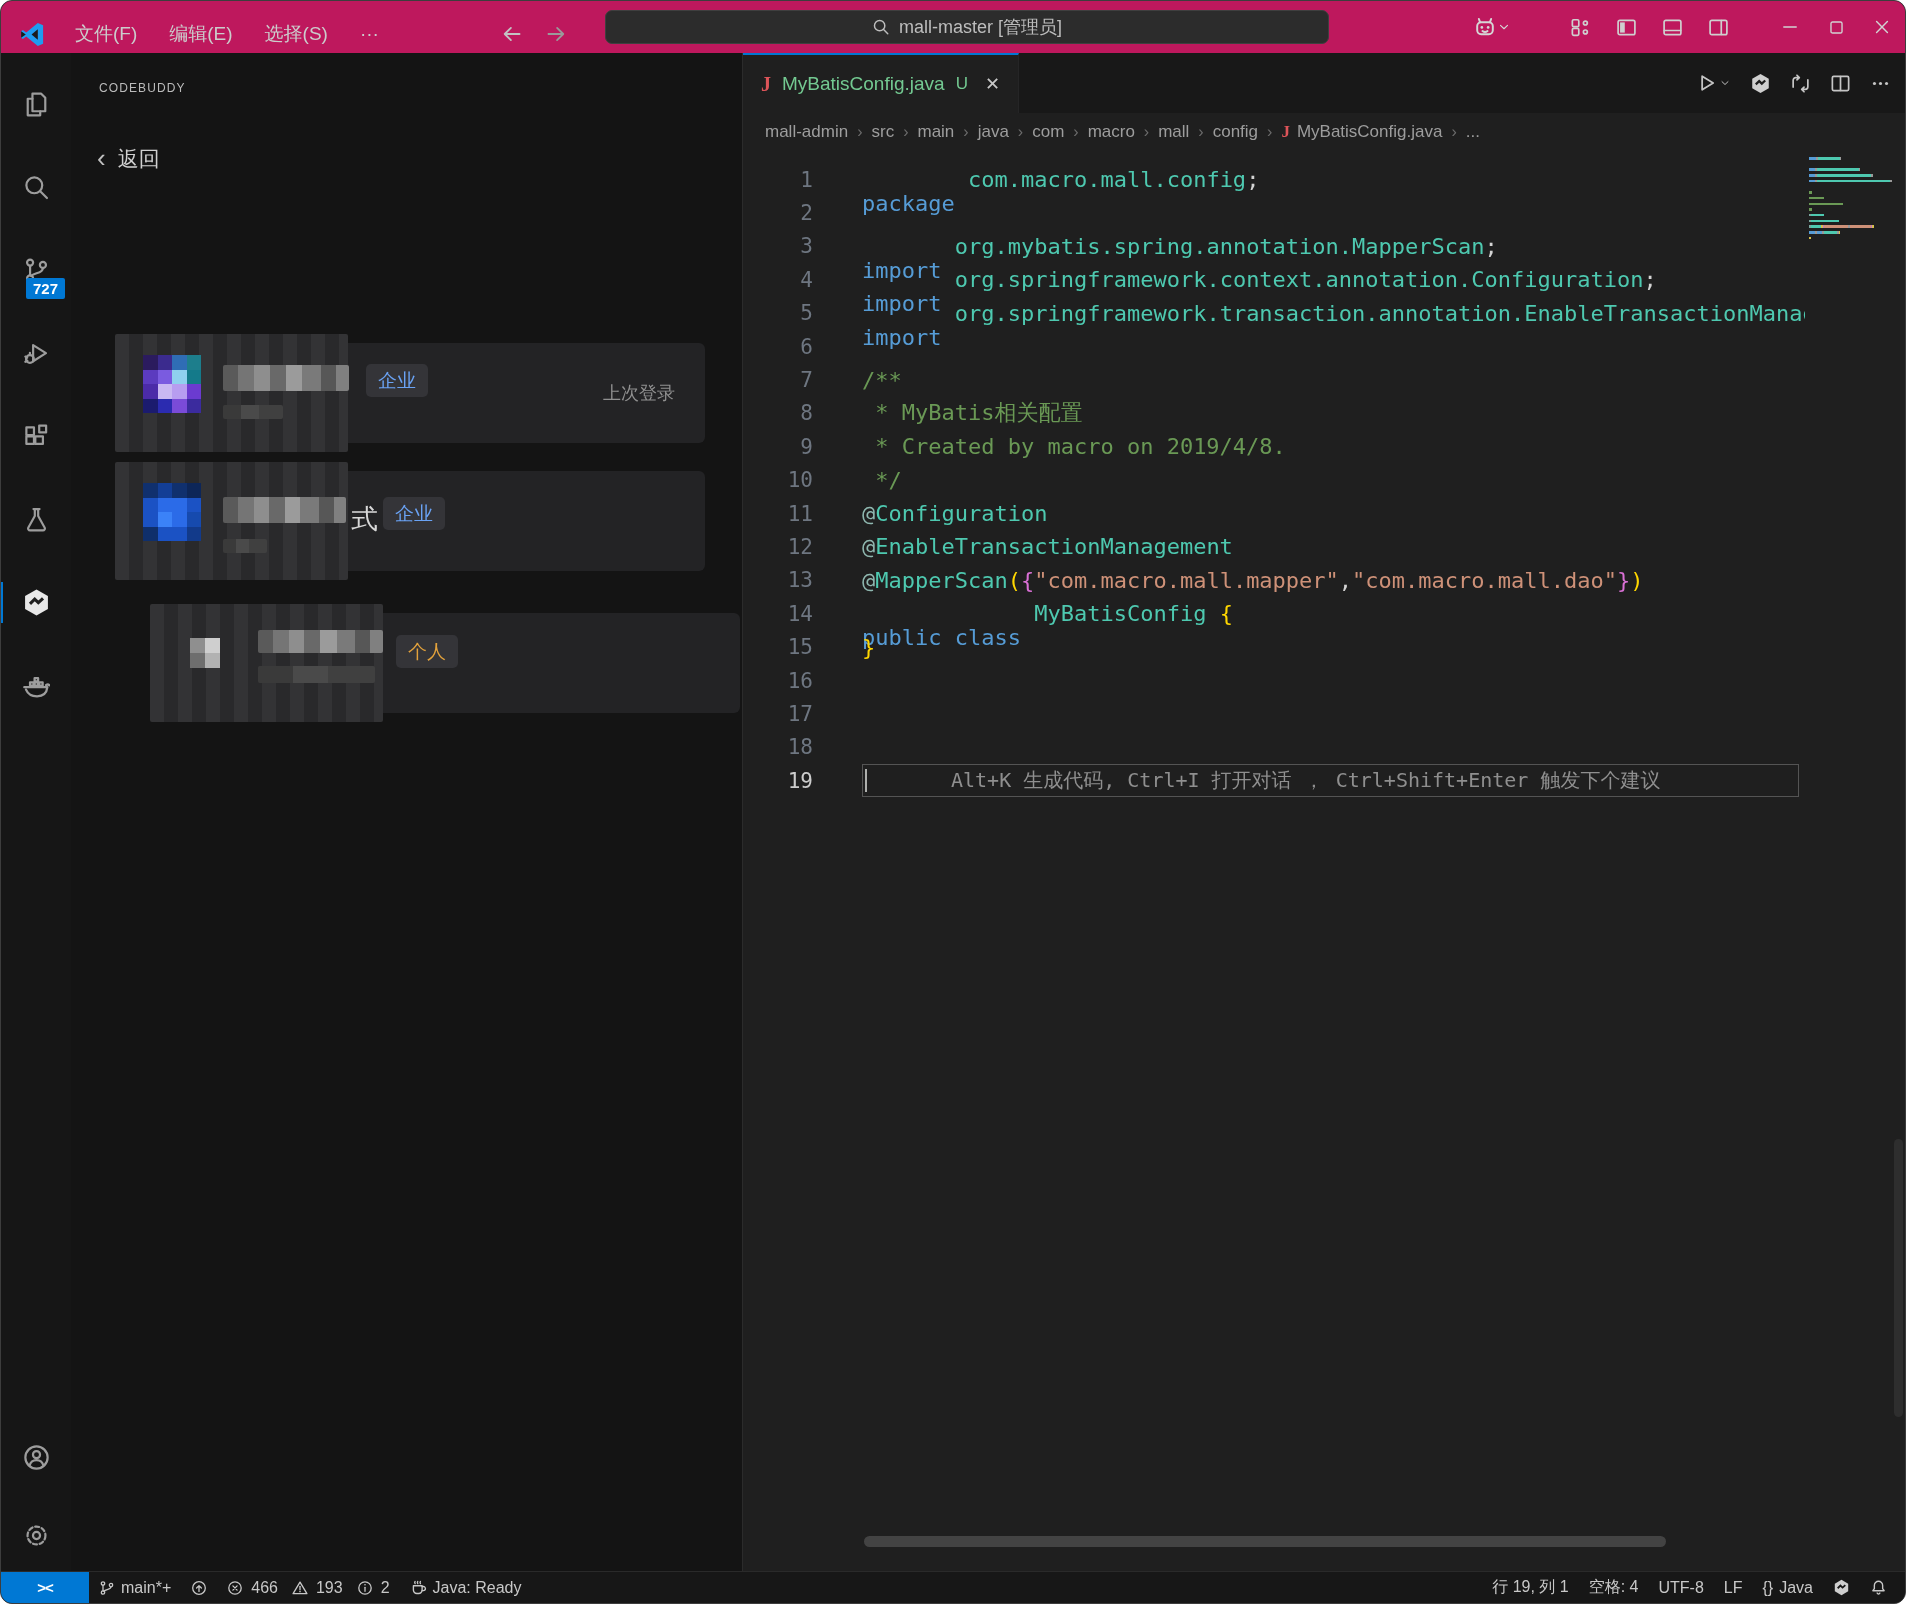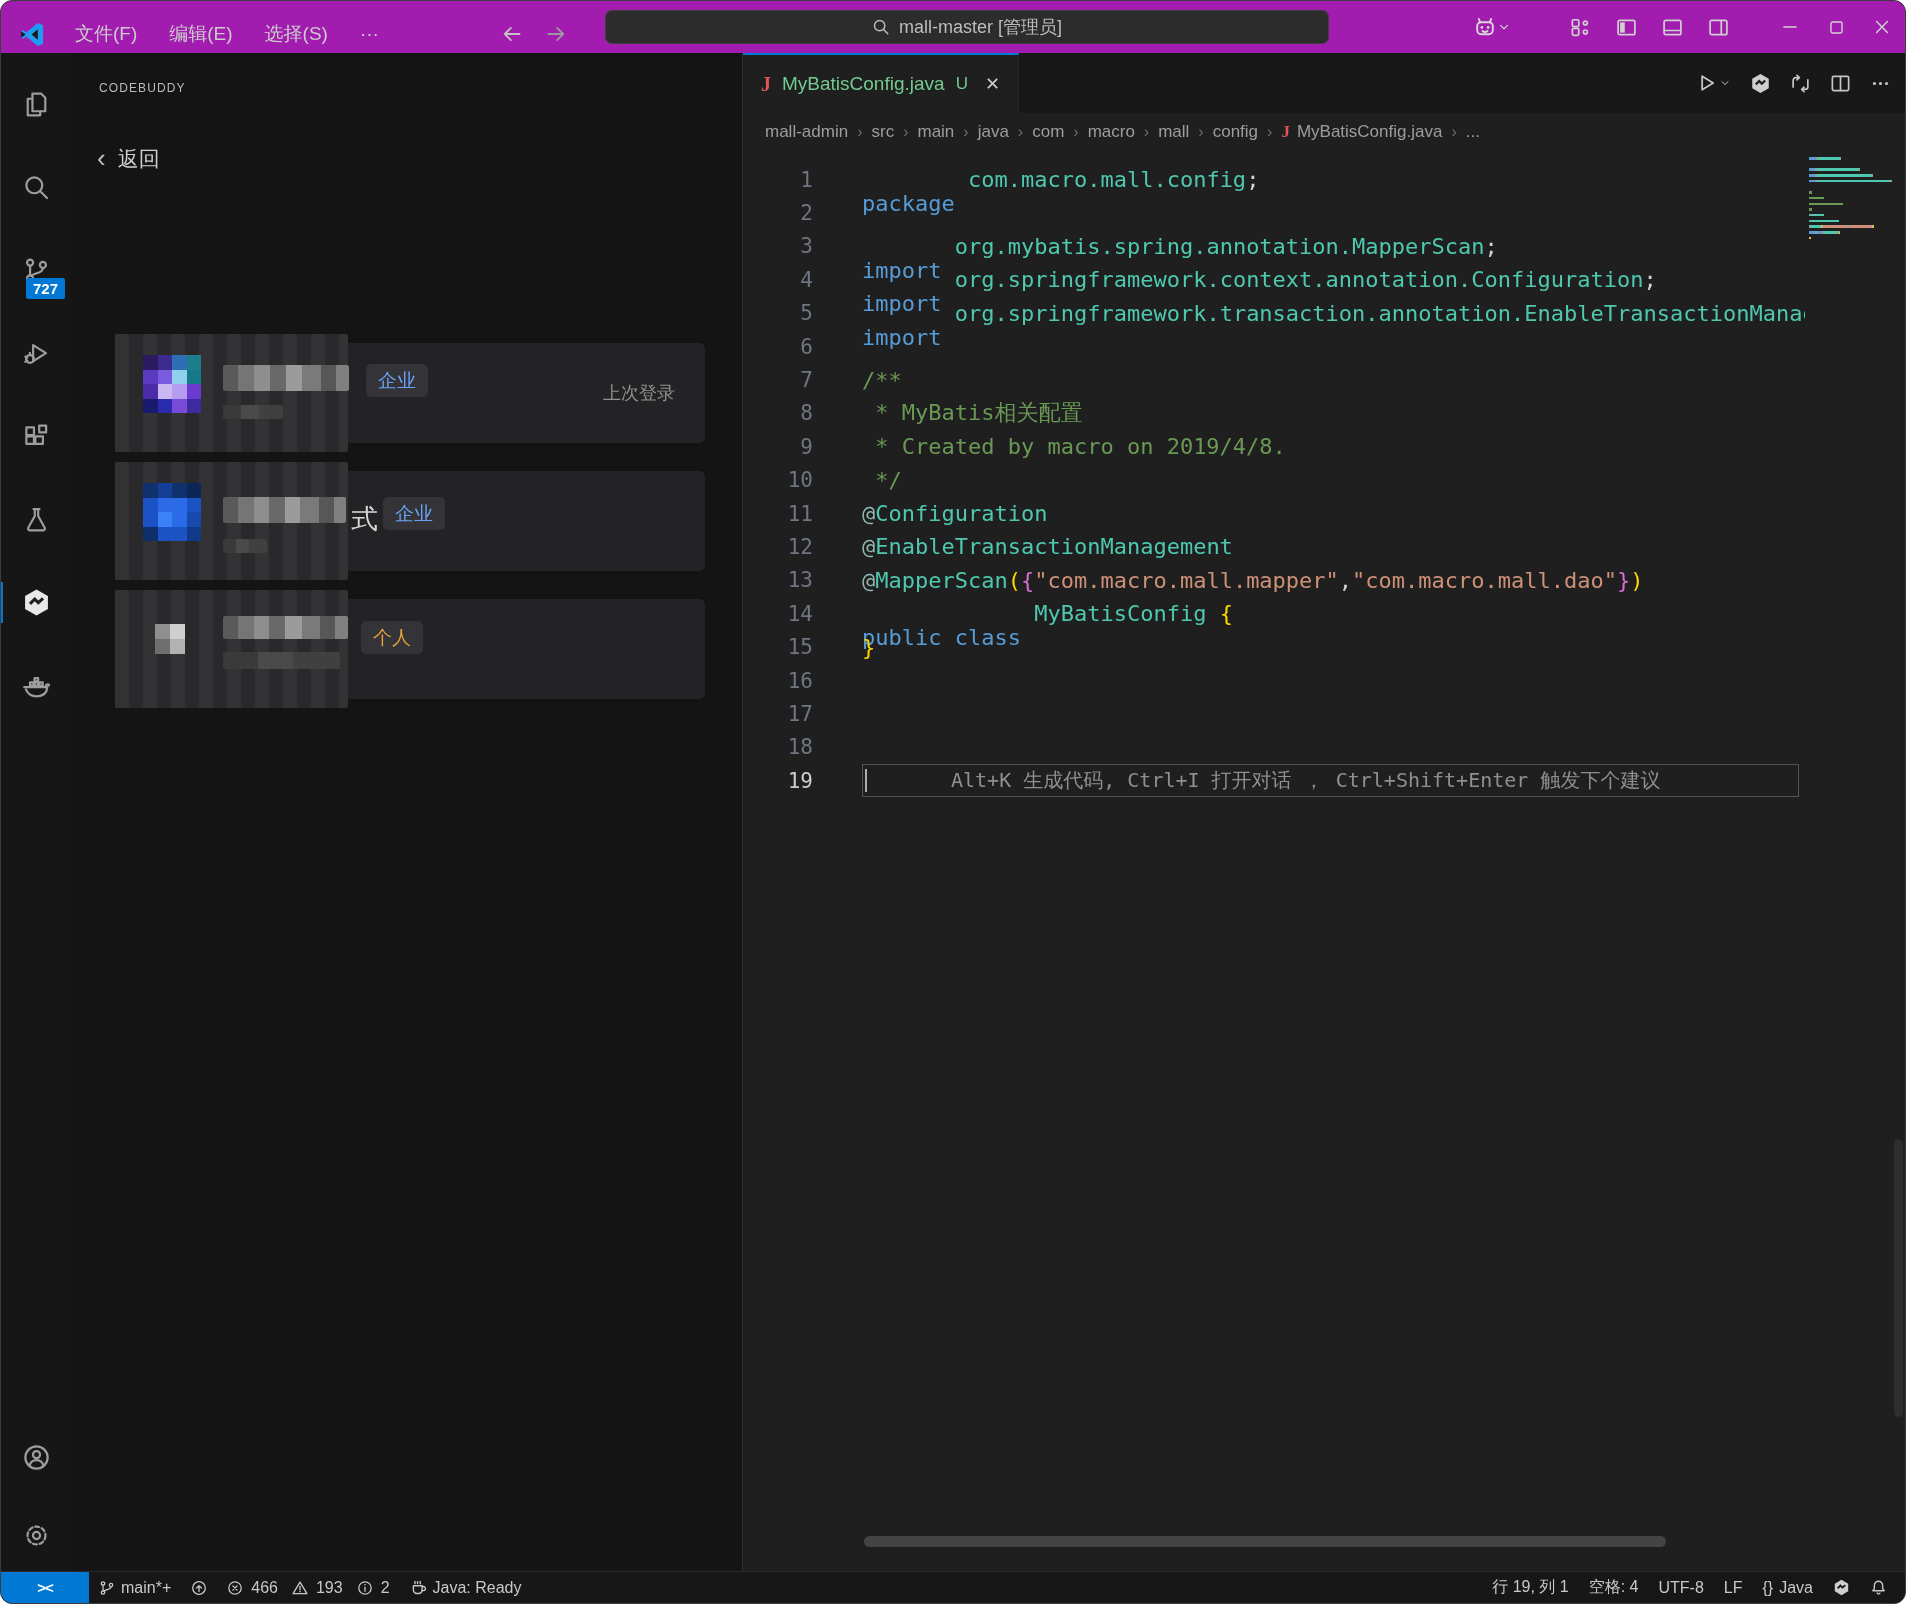--- a/index.html
+++ b/index.html
@@ -3,21 +3,21 @@
 <meta charset="utf-8">
 <style>
   html,body{margin:0;padding:0;background:#ffffff;}
   *{box-sizing:border-box;}
   .window{position:relative;width:1906px;height:1604px;background:#1f1f1f;border-radius:12px;overflow:hidden;
     border:1px solid #3d3d3d;font-family:"Liberation Sans","DejaVu Sans",sans-serif;color:#cccccc;}
   svg{display:block;}
   .ic{stroke:currentColor;fill:none;stroke-width:1.3;stroke-linecap:round;stroke-linejoin:round;}
 
   
-  .titlebar{position:absolute;top:0;left:0;right:0;height:67px;background:#a21caf;display:flex;align-items:center;border-bottom:1px solid #2a2a2a;}
+  .titlebar{position:absolute;top:0;left:0;right:0;height:67px;background:#be185d;display:flex;align-items:center;border-bottom:1px solid #2a2a2a;}
   .vslogo{margin:0 16px 0 18px;}
   .menus{display:flex;align-items:center;gap:6px;font-size:19px;color:#cccccc;}
   .menu-item{padding:5px 13px;border-radius:6px;}
   .nav-arrows{position:absolute;left:500px;display:flex;gap:22px;align-items:center;color:#c3c3c3;}
   .nav-arrows .dim{color:#9a9a9a;}
   .searchbox{position:absolute;left:604px;top:9px;width:724px;height:34px;background:#2c2c2c;border:1px solid #3f3f3f;
     border-radius:7px;display:flex;align-items:center;justify-content:center;gap:9px;color:#bdbdbd;font-size:18px;}
   .tb-right{position:absolute;right:0;top:0;height:52px;display:flex;align-items:center;}
   .tb-btn{width:46px;height:52px;display:flex;align-items:center;justify-content:center;color:#cfcfcf;}
   .robot-group{display:flex;align-items:center;margin-right:46px;color:#d6d6d6;}
@@ -323,21 +323,21 @@
               <rect x="2" y="3" width="1" height="1" fill="#1b52c4"></rect>
               <rect x="3" y="3" width="1" height="1" fill="#123a8a"></rect>
             </svg>
           <div class="bar" style="left:108px;top:35px;width:123px;height:26px;"></div>
           <div class="bar sub" style="left:108px;top:77px;width:44px;height:14px;"></div>
         </div>
         <span class="name-suffix" style="left:236px;top:30px;">式</span>
         <span class="acct-badge blue" style="left:268px;top:26px;">企业</span>
       </div>
 
-      <div class="card" style="top:546px;">
+      <div class="card" style="top:560px;margin-left:35px;">
         <div class="blur">
           <svg class="avatar" style="left:40px;top:34px;" width="30" height="30" viewBox="0 0 2 2" shape-rendering="crispEdges">
               <rect width="1" height="1" fill="#8f8f8f"></rect>
               <rect x="1" width="1" height="1" fill="#cfcfcf"></rect>
               <rect y="1" width="1" height="1" fill="#6e6e6e"></rect>
               <rect x="1" y="1" width="1" height="1" fill="#b2b2b2"></rect>
             </svg>
           <div class="bar" style="left:108px;top:26px;width:125px;height:23px;"></div>
           <div class="bar sub" style="left:108px;top:62px;width:117px;height:17px;"></div>
         </div>

